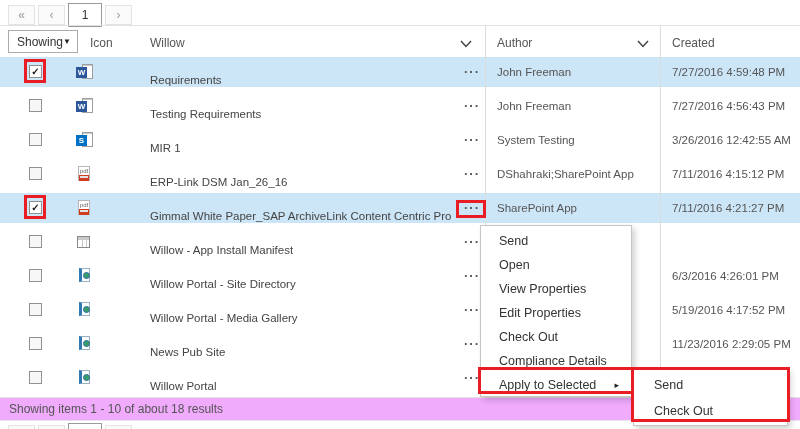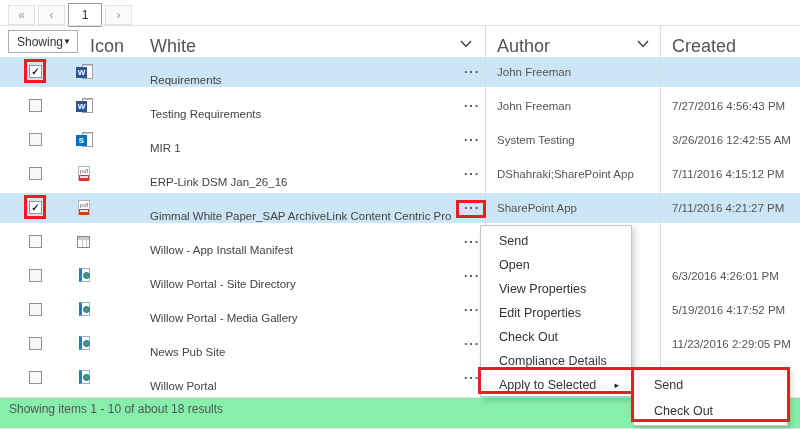--- a/index.html
+++ b/index.html
@@ -14,21 +14,21 @@
         color:#9b9b9b;font-size:12px;text-align:center;line-height:18px;box-sizing:border-box;cursor:pointer;}
   .pcur{width:34px;height:24px;margin-right:3px;background:#fff;border:1px solid #9a9a9a;
         color:#333;font-size:12px;text-align:center;line-height:22px;box-sizing:border-box;}
 
   
   .toprule{position:absolute;left:0;top:25px;width:800px;height:1px;background:#e2e2e2;}
   .hdr-select{position:absolute;left:8px;top:30px;width:70px;height:23px;background:#fff;
         border:1px solid #ababab;box-sizing:border-box;display:flex;align-items:center;
         justify-content:space-between;padding:0 6px 0 8px;font-size:12px;color:#333;cursor:pointer;}
   .hdr-select .dd{font-size:8px;color:#222;}
-  .hlabel{position:absolute;top:36px;font-size:18px;color:#555;}
+  .hlabel{position:absolute;top:36px;font-size:12px;color:#555;}
   .hchev{position:absolute;top:40px;width:12px;height:8px;cursor:pointer;}
   .vline{position:absolute;top:25px;height:372px;width:1px;background:#dcdcdc;z-index:2;}
 
   
   .rows{position:absolute;left:0;top:57px;width:800px;}
   .row{position:relative;height:34px;}
   .row.selected::before{content:'';position:absolute;left:0;right:0;top:0;height:30px;background:#cde6f7;}
   .cell{position:absolute;z-index:1;}
   .cb{left:29px;top:8px;width:13px;height:13px;box-sizing:border-box;border:1px solid #919191;
       background:#f7f7f7;font-size:10px;line-height:11px;text-align:center;color:#1a1a1a;cursor:pointer;}
@@ -69,21 +69,21 @@
         box-sizing:border-box;padding-top:3px;}
   .menu-item{height:24px;line-height:24px;padding-left:18px;font-size:12.5px;color:#333;cursor:pointer;}
   .menu-apply{position:relative;}
   .menu-apply .arrow{position:absolute;right:12px;top:0;font-size:9px;color:#222;}
   .submenu{position:absolute;left:633px;top:368px;width:155px;height:58px;background:#fff;
         border:1px solid #c5c5c5;box-shadow:3px 3px 6px rgba(0,0,0,.18);z-index:6;
         box-sizing:border-box;padding-top:3px;}
   .submenu-item{height:26px;line-height:26px;padding-left:20px;font-size:12.5px;color:#333;cursor:pointer;}
 
   
-  .statusbar{position:absolute;left:0;top:397px;width:800px;height:32px;background:#86efac;
+  .statusbar{position:absolute;left:0;top:397px;width:800px;height:24px;background:#f0abfc;
         border-top:1px solid #e3e3e3;border-bottom:1px solid #e6e6e6;line-height:23px;
         padding-left:9px;font-size:12px;color:#555;box-sizing:border-box;z-index:1;}
 
   
   .ann{position:absolute;border:3px solid #ea1c24;box-sizing:border-box;z-index:9;pointer-events:none;}
   .ann-cb1{left:24px;top:59px;width:22px;height:24px;}
   .ann-cb5{left:24px;top:195px;width:22px;height:24px;}
   .ann-ell5{left:456px;top:200px;width:30px;height:18px;}
   .ann-apply{left:478px;top:367px;width:156px;height:27px;}
   .ann-submenu{left:631px;top:367px;width:159px;height:55px;}
@@ -100,21 +100,21 @@
     <div class="pbtn">›</div>
   </div>
 
   <div class="toprule"></div>
 
   <div class="hdr-select">
     <span>Showing</span>
     <span class="dd">▼</span>
   </div>
   <div class="hlabel" style="left:90px;">Icon</div>
-  <div class="hlabel" style="left:150px;">White</div>
+  <div class="hlabel" style="left:150px;">Willow</div>
   <svg class="hchev" style="left:460px;" viewBox="0 0 12 8">
       <path d="M1 1 L6 6.5 L11 1" fill="none" stroke="#444" stroke-width="1.5"></path>
     </svg>
   <div class="hlabel" style="left:497px;">Author</div>
   <svg class="hchev" style="left:637px;" viewBox="0 0 12 8">
       <path d="M1 1 L6 6.5 L11 1" fill="none" stroke="#444" stroke-width="1.5"></path>
     </svg>
   <div class="hlabel" style="left:672px;">Created</div>
 
   <div class="vline" style="left:485px;"></div>
@@ -123,20 +123,21 @@
   <div class="rows" id="rows">
       <div class="row selected">
         <span class="cell cb checked">✓</span>
         <span class="cell ficon">
           <span class="pg"></span>
           <span class="lbox wordc">W</span>
         </span>
         <span class="cell titlec">Requirements</span>
         <span class="cell ellc">···</span>
         <span class="cell authorc">John Freeman</span>
+        <span class="cell createdc">7/27/2016 4:59:48 PM</span>
       </div>
       <div class="row">
         <span class="cell cb"></span>
         <span class="cell ficon">
           <span class="pg"></span>
           <span class="lbox wordc">W</span>
         </span>
         <span class="cell titlec">Testing Requirements</span>
         <span class="cell ellc">···</span>
         <span class="cell authorc">John Freeman</span>

